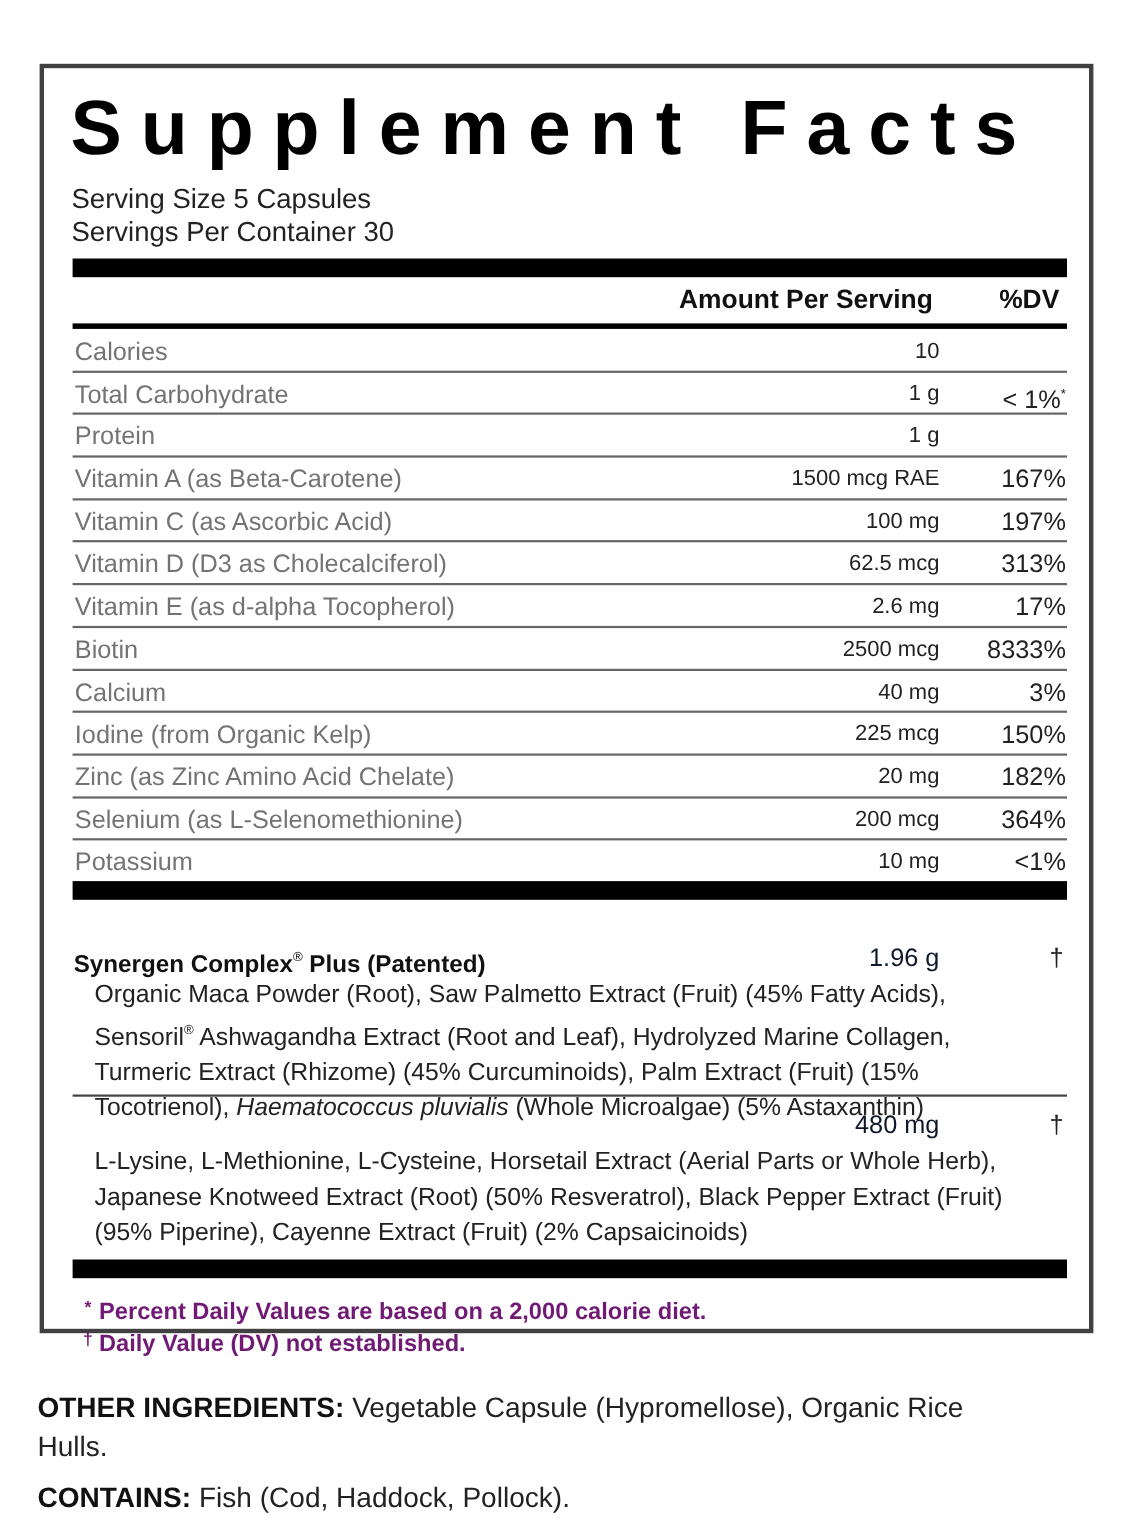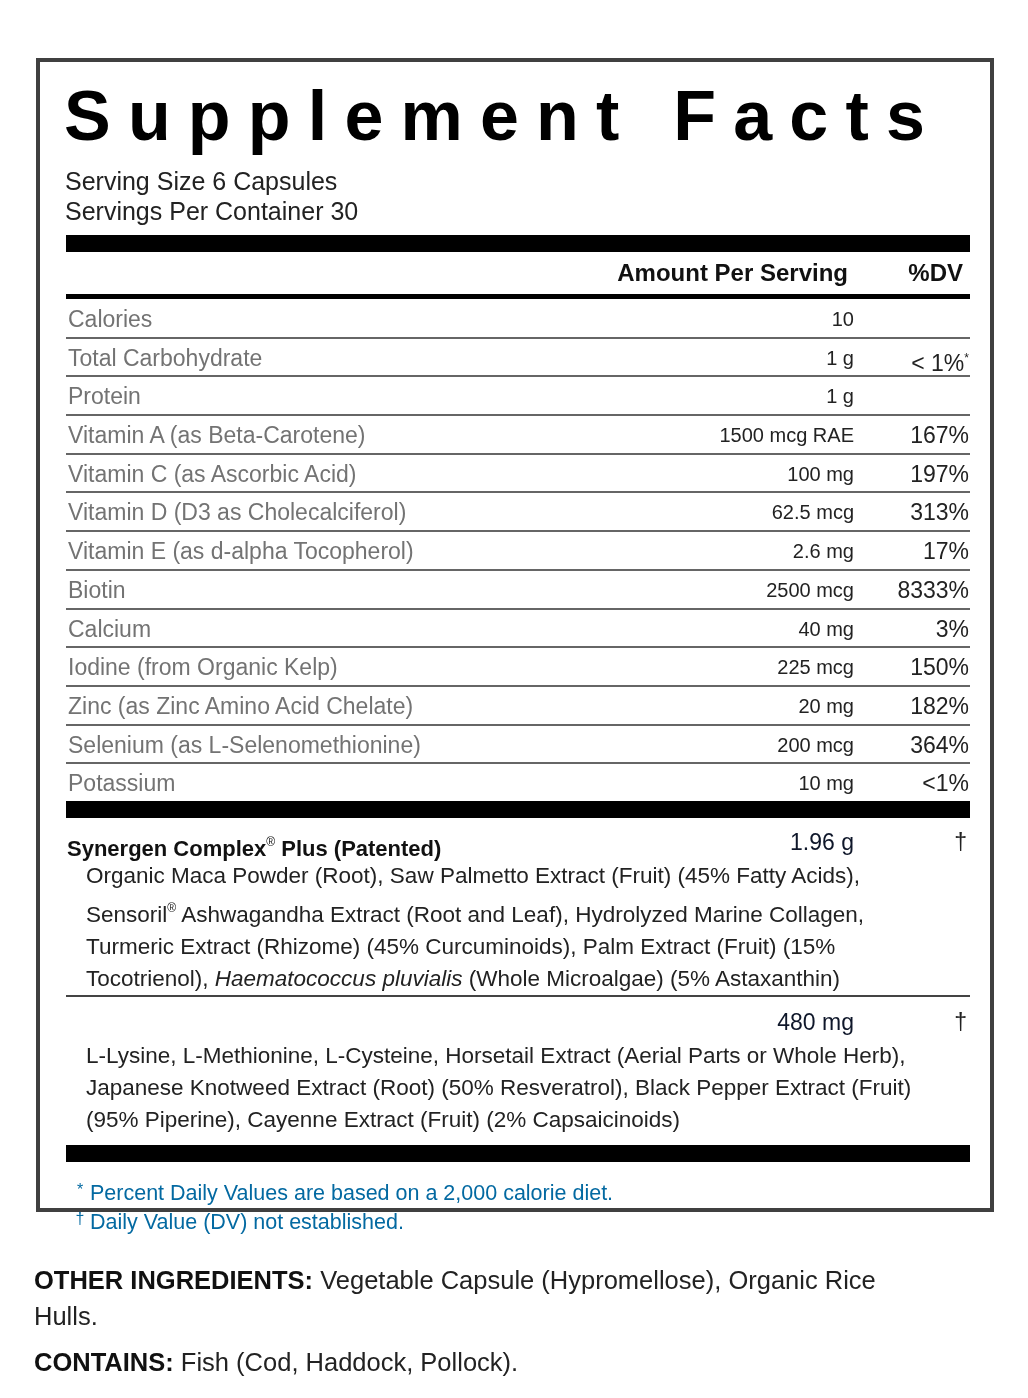--- a/index.html
+++ b/index.html
@@ -38,32 +38,32 @@
   .row .pct sup { font-size: 12px; vertical-align: 9px; }
 
   .blend { position: absolute; left: 26px; width: 904px; }
   .blend .b-name { position: absolute; left: 1px; top: 0; font-weight: bold; font-size: 22px; line-height: 30px; color: #111; white-space: nowrap; }
   .blend .b-name sup, .blend-body sup { font-size: 12px; font-weight: normal; vertical-align: 10px; }
   .blend .b-amt { position: absolute; right: 116px; top: 0; font-size: 23px; line-height: 30px; color: #0f172a; }
   .blend .b-dv { position: absolute; right: 3px; top: 0; font-size: 23px; line-height: 30px; color: #222; }
   .blend-body { position: absolute; left: 20px; top: 33px; width: 860px; font-size: 22.5px; line-height: 32px; color: #222; }
   .blend-body em { font-style: italic; }
 
-  .foot { position: absolute; left: 30px; font-size: 21.5px; line-height: 28px; color: #0369a1; white-space: nowrap; }
+  .foot { position: absolute; left: 30px; font-size: 21.5px; line-height: 28px; color: #701a75; white-space: nowrap; font-weight: bold; }
   .foot .sym { display: inline-block; width: 20px; font-size: 16px; vertical-align: 5px; text-align: center; }
 
   .other { position: absolute; left: 34px; width: 960px; font-size: 25.5px; line-height: 36px; color: #222; }
   .other b { font-weight: bold; color: #111; }
 </style>
 </head>
 <body>
 
 <div class="facts-box">
   <div class="title">Supplement Facts</div>
-  <div class="serving s1">Serving Size 6 Capsules</div>
+  <div class="serving s1">Serving Size 5 Capsules</div>
   <div class="serving s2">Servings Per Container 30</div>
 
   <div class="bar-thick" style="top:173px;"></div>
 
   <div class="col-head amount">Amount Per Serving</div>
   <div class="col-head dv">%DV</div>
 
   <div class="bar-med" style="top:232px;"></div>
 
   <div class="rows">
@@ -129,21 +129,21 @@
     </div>
     <div class="row">
       <span class="name">Potassium</span>
       <span class="amt">10 mg</span>
       <span class="pct">&lt;1%</span>
     </div>
   </div>
 
   <div class="bar-thick" style="top:739px;"></div>
 
-  <div class="blend" style="top:765px; height:160px;">
+  <div class="blend" style="top:793px; height:160px;">
     <div class="b-name"><span>Synergen Complex</span><sup>®</sup><span> Plus (Patented)</span></div>
     <div class="b-amt">1.96 g</div>
     <div class="b-dv">†</div>
     <div class="blend-body"><span>Organic Maca Powder (Root), Saw Palmetto Extract (Fruit) (45% Fatty Acids), Sensoril</span><sup>®</sup><span> Ashwagandha Extract (Root and Leaf), Hydrolyzed Marine Collagen, Turmeric Extract (Rhizome) (45% Curcuminoids), Palm Extract (Fruit) (15% Tocotrienol), </span><em>Haematococcus pluvialis</em><span> (Whole Microalgae) (5% Astaxanthin)</span></div>
   </div>
 
   <div class="rule" style="top:933px; height:1.5px; background:#444;"></div>
 
   <div class="blend" style="top:945px; height:130px;">
     <div class="b-amt">480 mg</div>

